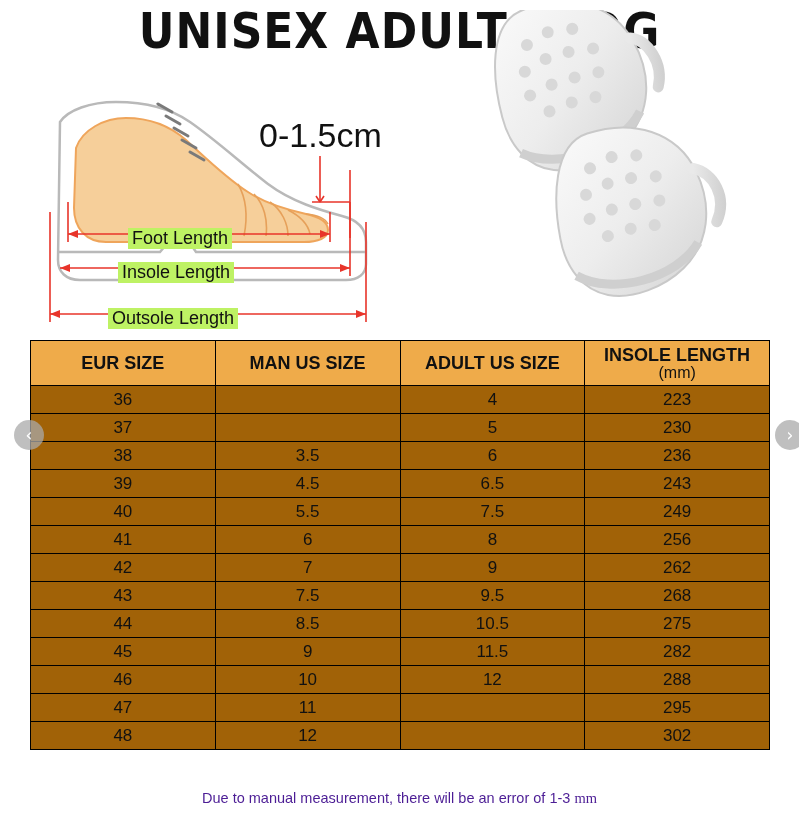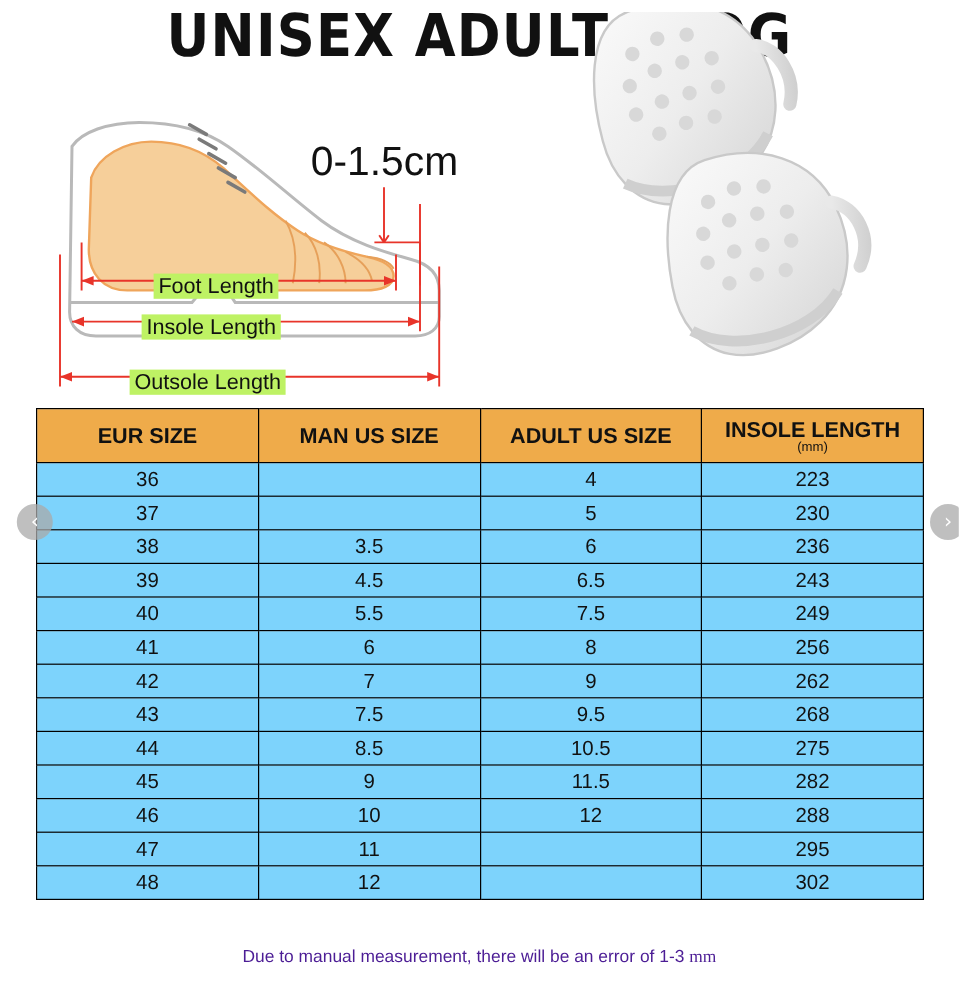--- a/index.html
+++ b/index.html
@@ -96,29 +96,29 @@
   #size-table thead th {
     background: #efab4a;
     font-size: 18px;
     font-weight: bold;
     height: 44px;
     font-family: "Liberation Sans", sans-serif;
     padding: 0;
   }
   #size-table thead th .sub {
     display: block;
-    font-size: 11px;
+    font-size: 16px;
     font-weight: normal;
     margin-top: -2px;
   }
   #size-table tbody td {
     font-size: 17px;
     height: 27px;
     padding: 0;
-    background: #7dd3fc;
+    background: #a16207;
   }
 
   #note {
     position: absolute;
     left: 0;
     top: 790px;
     width: 799px;
     text-align: center;
     font-size: 14.5px;
     color: #4c1d95;

